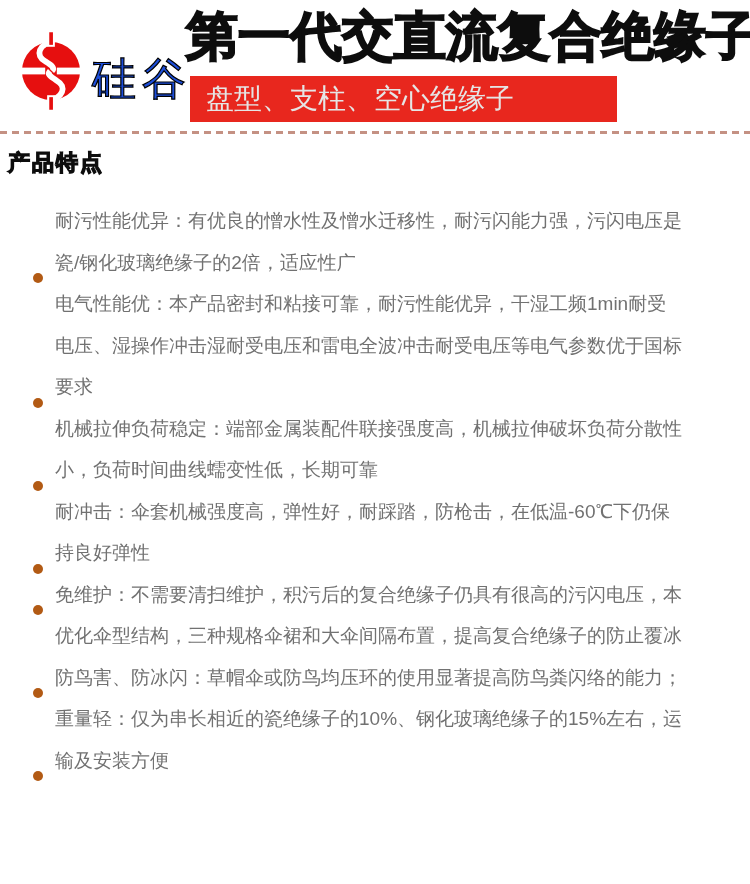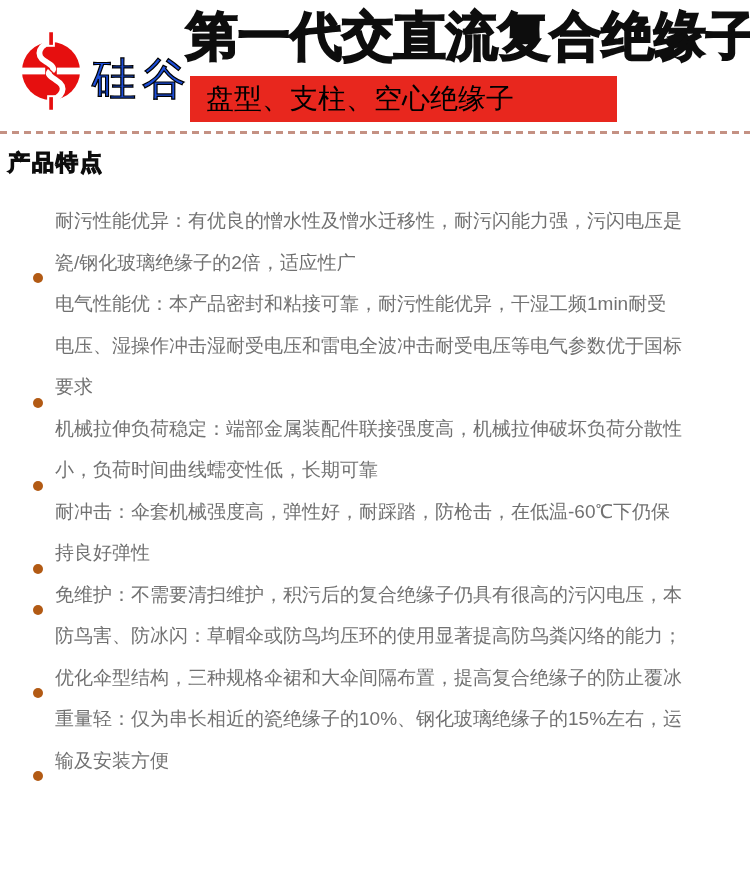--- a/index.html
+++ b/index.html
@@ -26,21 +26,21 @@
   }
   .main-title{
     position:absolute;left:186px;top:2px;
     font-size:52px;font-weight:900;color:var(--heading-text);
     white-space:nowrap;letter-spacing:0px;
     -webkit-text-stroke:2px var(--heading-text);
   }
   .banner{
     position:absolute;left:190px;top:76px;width:427px;height:46px;
     background:var(--banner-red);
-    color:#000000;font-size:28px;line-height:46px;
+    color:#e5e5e5;font-size:28px;line-height:46px;
     padding-left:16px;white-space:nowrap;
   }
   .divider{
     position:absolute;left:0;top:131px;width:750px;height:3px;
     background:repeating-linear-gradient(90deg,
       var(--divider) 0px, var(--divider) 7px,
       transparent 7px, transparent 12px);
   }
   .section-title{
     position:absolute;left:8px;top:148px;
@@ -121,22 +121,22 @@
     </div>
     <div class="feature-item">
       <span class="bullet"></span>
       <div class="feature-text">
         <div class="feature-line">免维护：不需要清扫维护，积污后的复合绝缘子仍具有很高的污闪电压，本</div>
       </div>
     </div>
     <div class="feature-item">
       <span class="bullet"></span>
       <div class="feature-text">
+        <div class="feature-line">优化伞型结构，三种规格伞裙和大伞间隔布置，提高复合绝缘子的防止覆冰</div>
         <div class="feature-line">防鸟害、防冰闪：草帽伞或防鸟均压环的使用显著提高防鸟粪闪络的能力；</div>
-        <div class="feature-line">优化伞型结构，三种规格伞裙和大伞间隔布置，提高复合绝缘子的防止覆冰</div>
       </div>
     </div>
     <div class="feature-item">
       <span class="bullet"></span>
       <div class="feature-text">
         <div class="feature-line">重量轻：仅为串长相近的瓷绝缘子的10%、钢化玻璃绝缘子的15%左右，运</div>
         <div class="feature-line">输及安装方便</div>
       </div>
     </div>
   </div>

